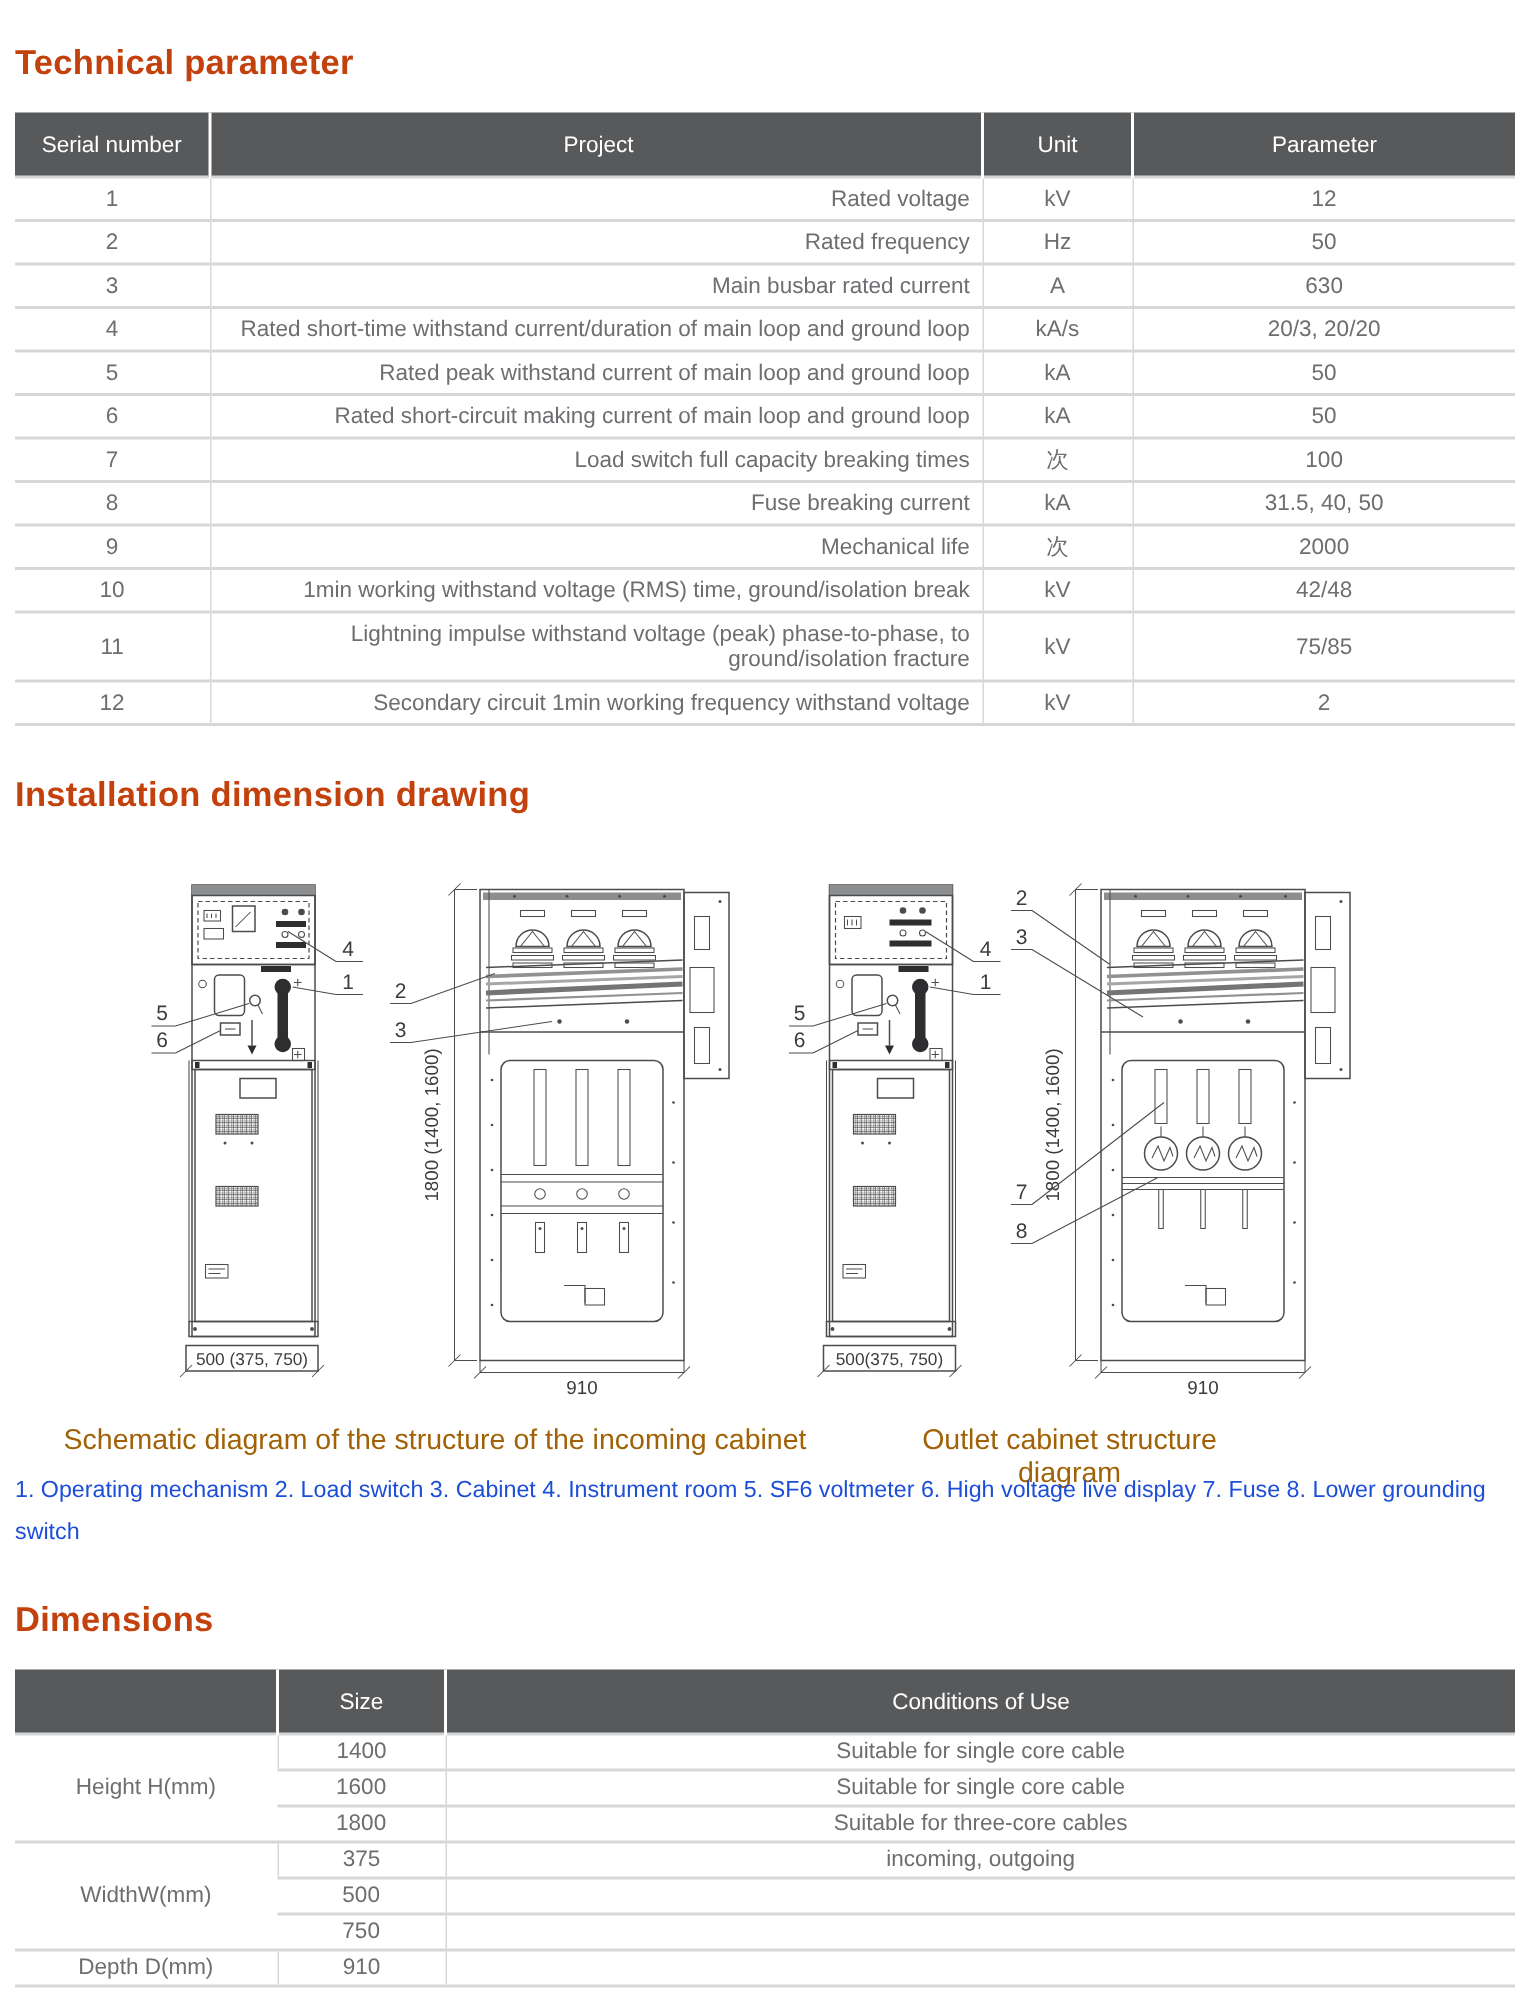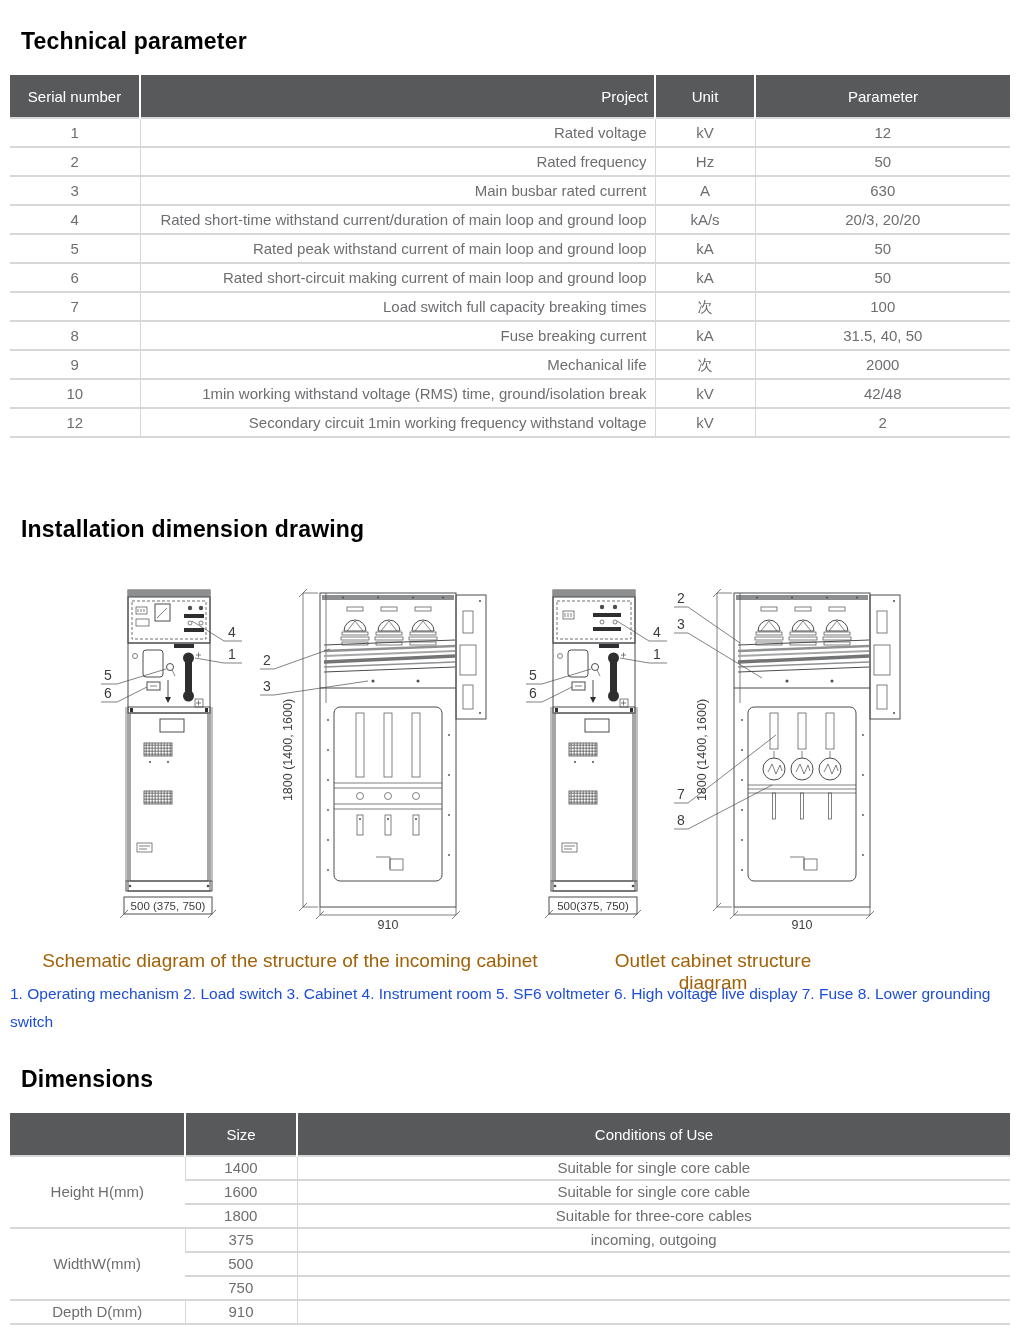--- a/index.html
+++ b/index.html
@@ -1,20 +1,20 @@
 <!DOCTYPE html>
 <html><head>
 <meta charset="utf-8">
 <style>
   * { box-sizing: border-box; margin: 0; padding: 0; }
   html, body { background: #ffffff; }
   body { width: 1020px; font-family: "Liberation Sans", sans-serif; }
   .page { position: relative; width: 1020px; height: 1329px; background: #fff; overflow: hidden; }
 
-  .section-title { position: absolute; left: 21px; color: #000000; font-size: 23px; font-weight: bold; letter-spacing: 0.2px; }
+  .section-title { position: absolute; left: 10px; color: #c2410c; font-size: 23px; font-weight: bold; letter-spacing: 0.2px; }
   #title-technical { top: 28px; }
   #title-installation { top: 516px; }
   #title-dimensions { top: 1066px; }
 
   table { border-collapse: collapse; width: 1000px; table-layout: fixed; }
   #technical-table { position: absolute; left: 10px; top: 75px; }
   #dimensions-table { position: absolute; left: 10px; top: 1113px; }
 
   th { background: #58595b; color: #ffffff; font-weight: normal; font-size: 15px; height: 43px; padding: 2px 6px; border-left: 2px solid #ffffff; }
   th:first-child { border-left: none; }
@@ -64,21 +64,21 @@
   <table id="technical-table">
     <colgroup>
         <col class="c-sn">
         <col class="c-proj">
         <col class="c-unit">
         <col class="c-par">
       </colgroup>
     <thead>
       <tr>
         <th>Serial number</th>
-        <th style="text-align:right; padding-left:9px;">Project</th>
+        <th style="text-align:center; padding-left:9px;">Project</th>
         <th>Unit</th>
         <th>Parameter</th>
       </tr>
     </thead>
     <tbody>
       <tr>
           <td>1</td>
           <td class="proj">Rated voltage</td>
           <td>kV</td>
           <td>12</td>
@@ -129,20 +129,26 @@
           <td>9</td>
           <td class="proj">Mechanical life</td>
           <td>次</td>
           <td>2000</td>
         </tr>
       <tr>
           <td>10</td>
           <td class="proj">1min working withstand voltage (RMS) time, ground/isolation break</td>
           <td>kV</td>
           <td>42/48</td>
+        </tr>
+      <tr>
+          <td>11</td>
+          <td class="proj">Lightning impulse withstand voltage (peak) phase-to-phase, to ground/isolation fracture</td>
+          <td>kV</td>
+          <td>75/85</td>
         </tr>
       <tr>
           <td>12</td>
           <td class="proj">Secondary circuit 1min working frequency withstand voltage</td>
           <td>kV</td>
           <td>2</td>
         </tr>
     </tbody>
   </table>
 

